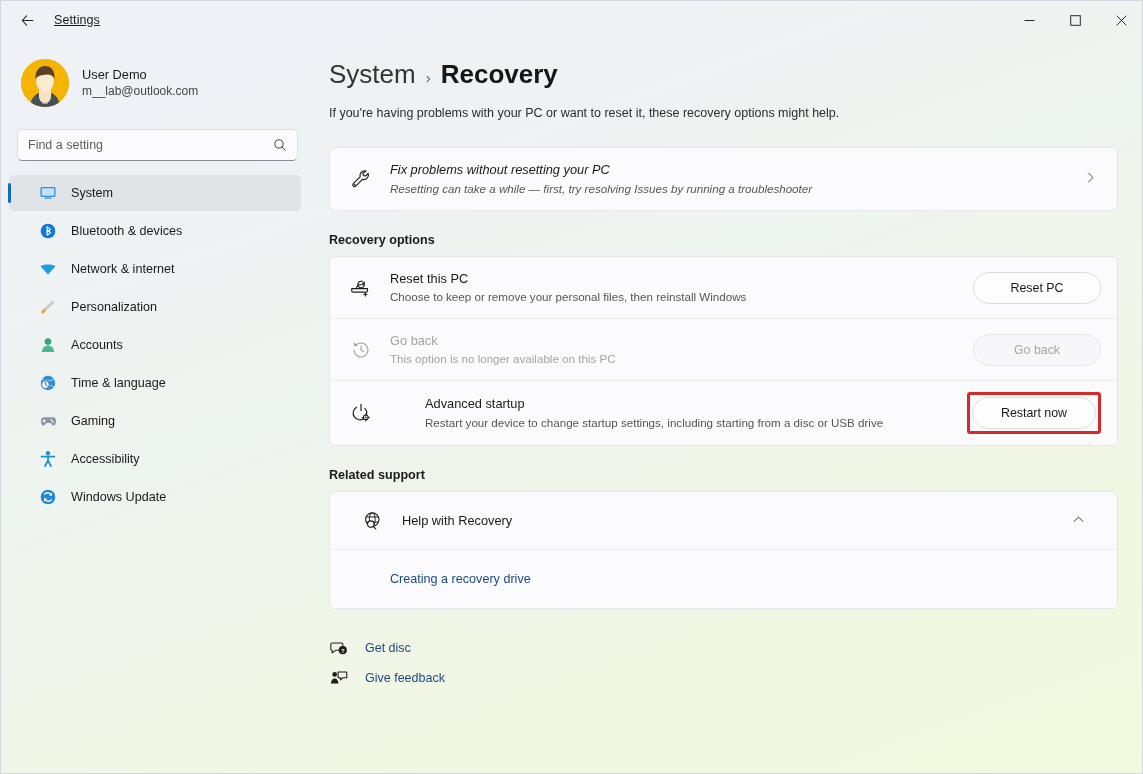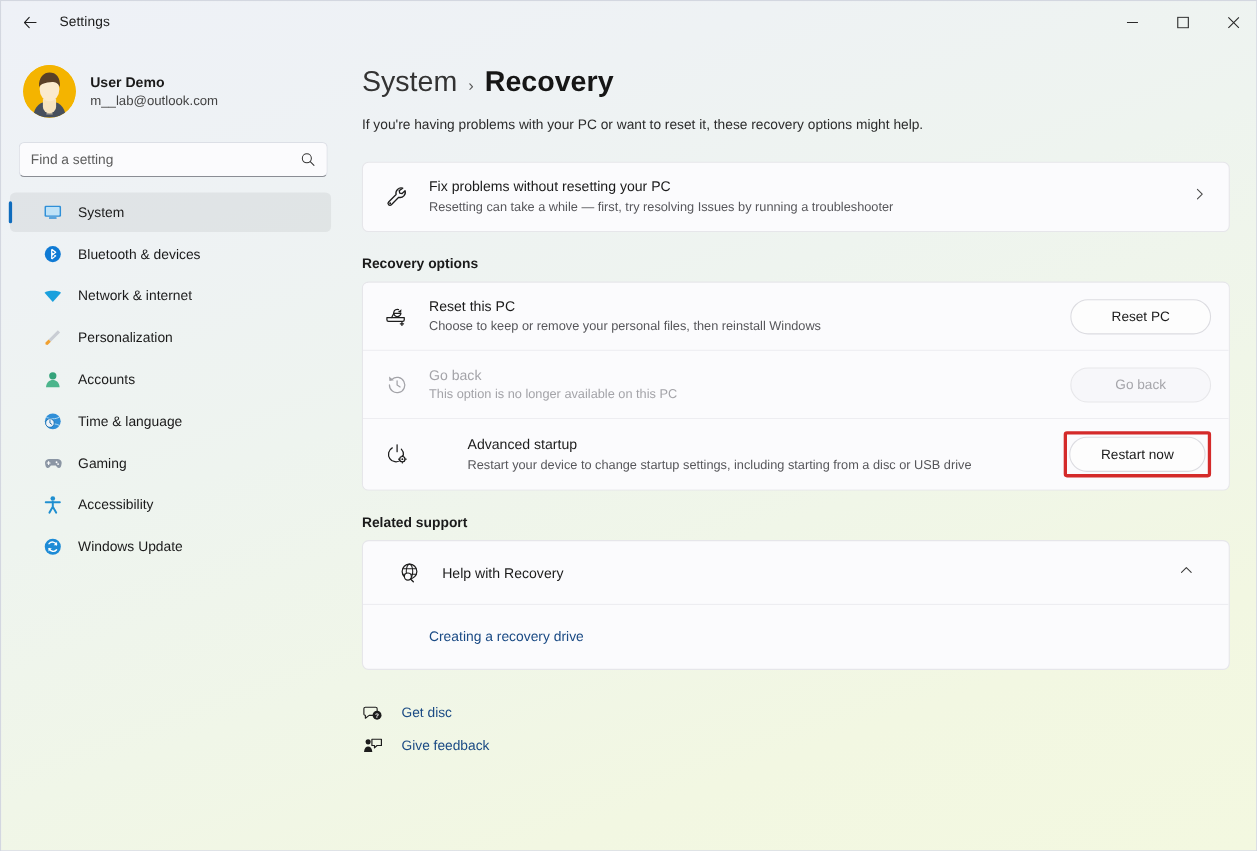--- a/index.html
+++ b/index.html
@@ -41,20 +41,21 @@
     margin-left: 9px;
     display: flex; align-items: center; justify-content: center;
     border-radius: 4px;
     cursor: pointer;
   }
   .app-title {
     margin-left: 10px;
     font-size: 12.5px;
     color: #1b1b1b;
     letter-spacing: .1px;
+    text-decoration: underline;
   }
   .win-controls {
     position: absolute;
     right: 0; top: 0;
     height: 38px;
     display: flex;
   }
   .win-btn {
     width: 46px; height: 38px;
     display: flex; align-items: center; justify-content: center;
@@ -84,21 +85,21 @@
     width: 48px; height: 48px;
     border-radius: 50%;
     background: #f2b705;
     overflow: hidden;
     position: relative;
     flex: none;
   }
   .profile-text { margin-left: 13px; line-height: 1.28; }
   .profile-name {
     font-size: 12.8px;
-    font-weight: bold;
+    font-weight: normal;
     color: #1a1a1a;
   }
   .profile-mail {
     font-size: 12px;
     color: #444;
     margin-top: 1px;
   }
 
   .search-wrap {
     margin: 16px 0 0 16px;
@@ -188,21 +189,21 @@
 
   .card {
     margin: 0 26px 0 16px;
     background: #fbfbfd;
     border: 1px solid #e6e6ea;
     border-radius: 6px;
     display: flex;
     align-items: center;
     padding: 0 16px;
   }
-  .card.clickable { cursor: pointer; }
+  .card.clickable { cursor: pointer; font-style: italic; }
   .card-icon {
     width: 30px;
     flex: none;
     display: flex;
     align-items: center;
     justify-content: center;
     color: #1d1d1d;
   }
   .card-text { flex: 1; margin-left: 14px; }
   .card-title {

